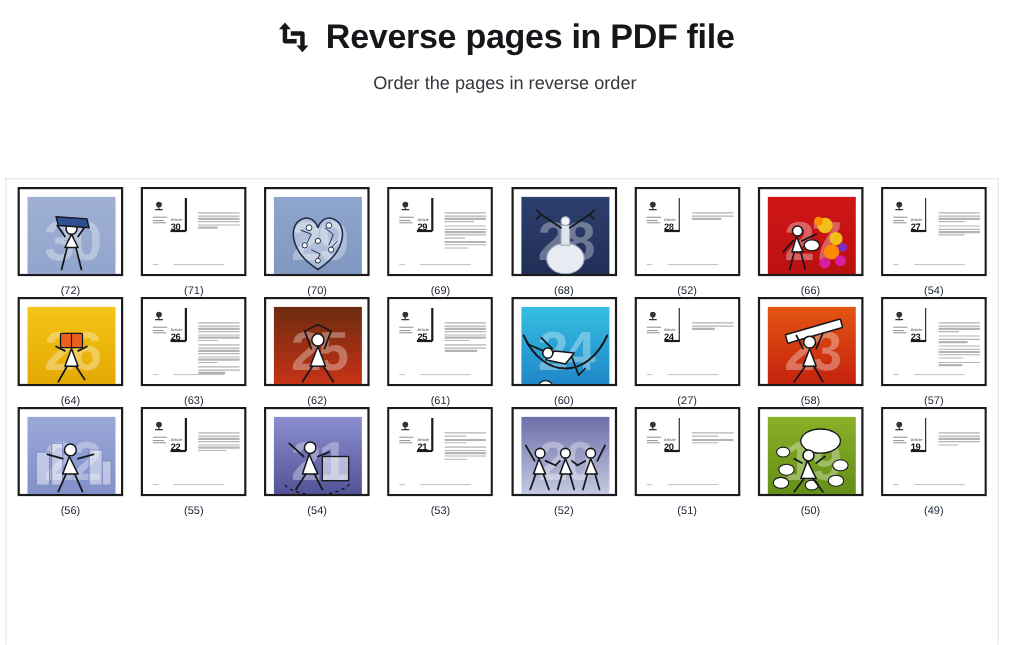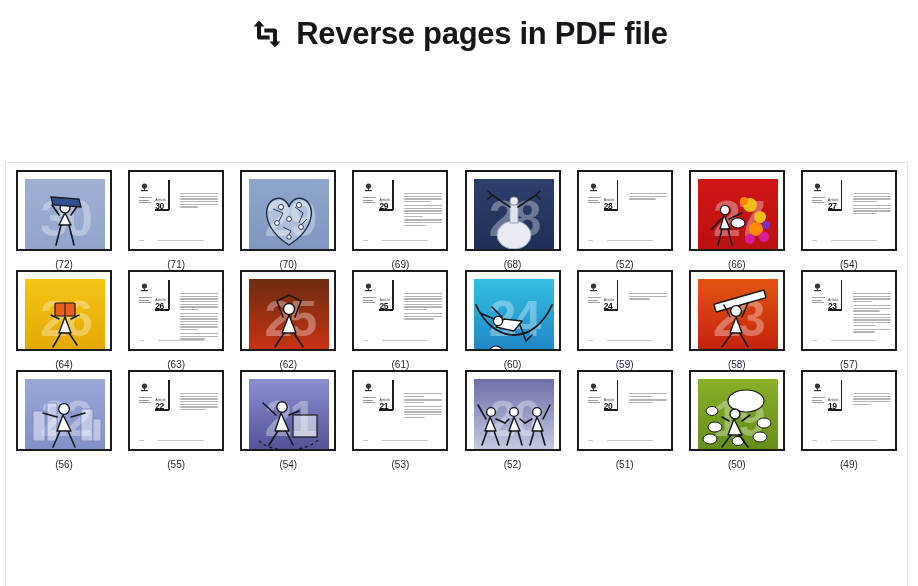--- a/index.html
+++ b/index.html
@@ -142,20 +142,21 @@
   <div class="header">
     <div class="title-row">
       <span>
         <svg class="title-icon" viewBox="0 0 32 32" aria-hidden="true">
           <path fill="#15171a" d="M8.5 3.2 L3.4 9.0 L6.6 9.0 L6.6 19.0 C6.6 20.2 7.6 21.2 8.8 21.2 L18.5 21.2 L18.5 17.4 L10.4 17.4 L10.4 9.0 L13.6 9.0 Z"></path>
           <path fill="#15171a" d="M23.5 28.8 L28.6 23.0 L25.4 23.0 L25.4 13.0 C25.4 11.8 24.4 10.8 23.2 10.8 L13.5 10.8 L13.5 14.6 L21.6 14.6 L21.6 23.0 L18.4 23.0 Z"></path>
         </svg>
       </span>
       <h1 class="title-text">Reverse pages in PDF file</h1>
     </div>
+    <div class="subtitle">Order the pages in reverse order</div>
   </div>
 
 
   <div class="grid-container">
     <div class="grid" id="grid">
         <div class="cell">
           <div class="thumb">
             <div class="illus" style="background: linear-gradient(rgb(159, 176, 212), rgb(143, 163, 203));">
               <div class="bignum">30</div>
               <div class="figure"><svg viewBox="0 0 80 80">
@@ -544,21 +545,21 @@
               <span class="foot-center"></span>
               <div class="body-lines">
                 <div class="para">
                   <span class="ln" style="width: 100%;"></span>
                   <span class="ln" style="width: 100%;"></span>
                   <span class="ln" style="width: 57%;"></span>
                 </div>
               </div>
             </div>
           </div>
-          <div class="page-label">(59)</div>
+          <div class="page-label">(27)</div>
         </div>
         <div class="cell">
           <div class="thumb">
             <div class="illus" style="background: linear-gradient(rgb(227, 85, 18), rgb(192, 27, 13));">
               <div class="bignum">23</div>
               <div class="figure"><svg viewBox="0 0 80 80">
         <rect x="16" y="18" width="52" height="8" rx="1" transform="rotate(-16 42 22)" fill="#fff" stroke="#16181c" stroke-width="1.4"></rect>
         <g stroke="#16181c" stroke-width="1.6" fill="none" stroke-linecap="round" stroke-linejoin="round">
                     <path d="M38 38 L32 54 L44 54 Z" fill="#ffffff" stroke="#16181c" stroke-width="1.4"></path>
                     <circle cx="38" cy="32" r="5.4" fill="#ffffff" stroke="#16181c" stroke-width="1.4"></circle>

